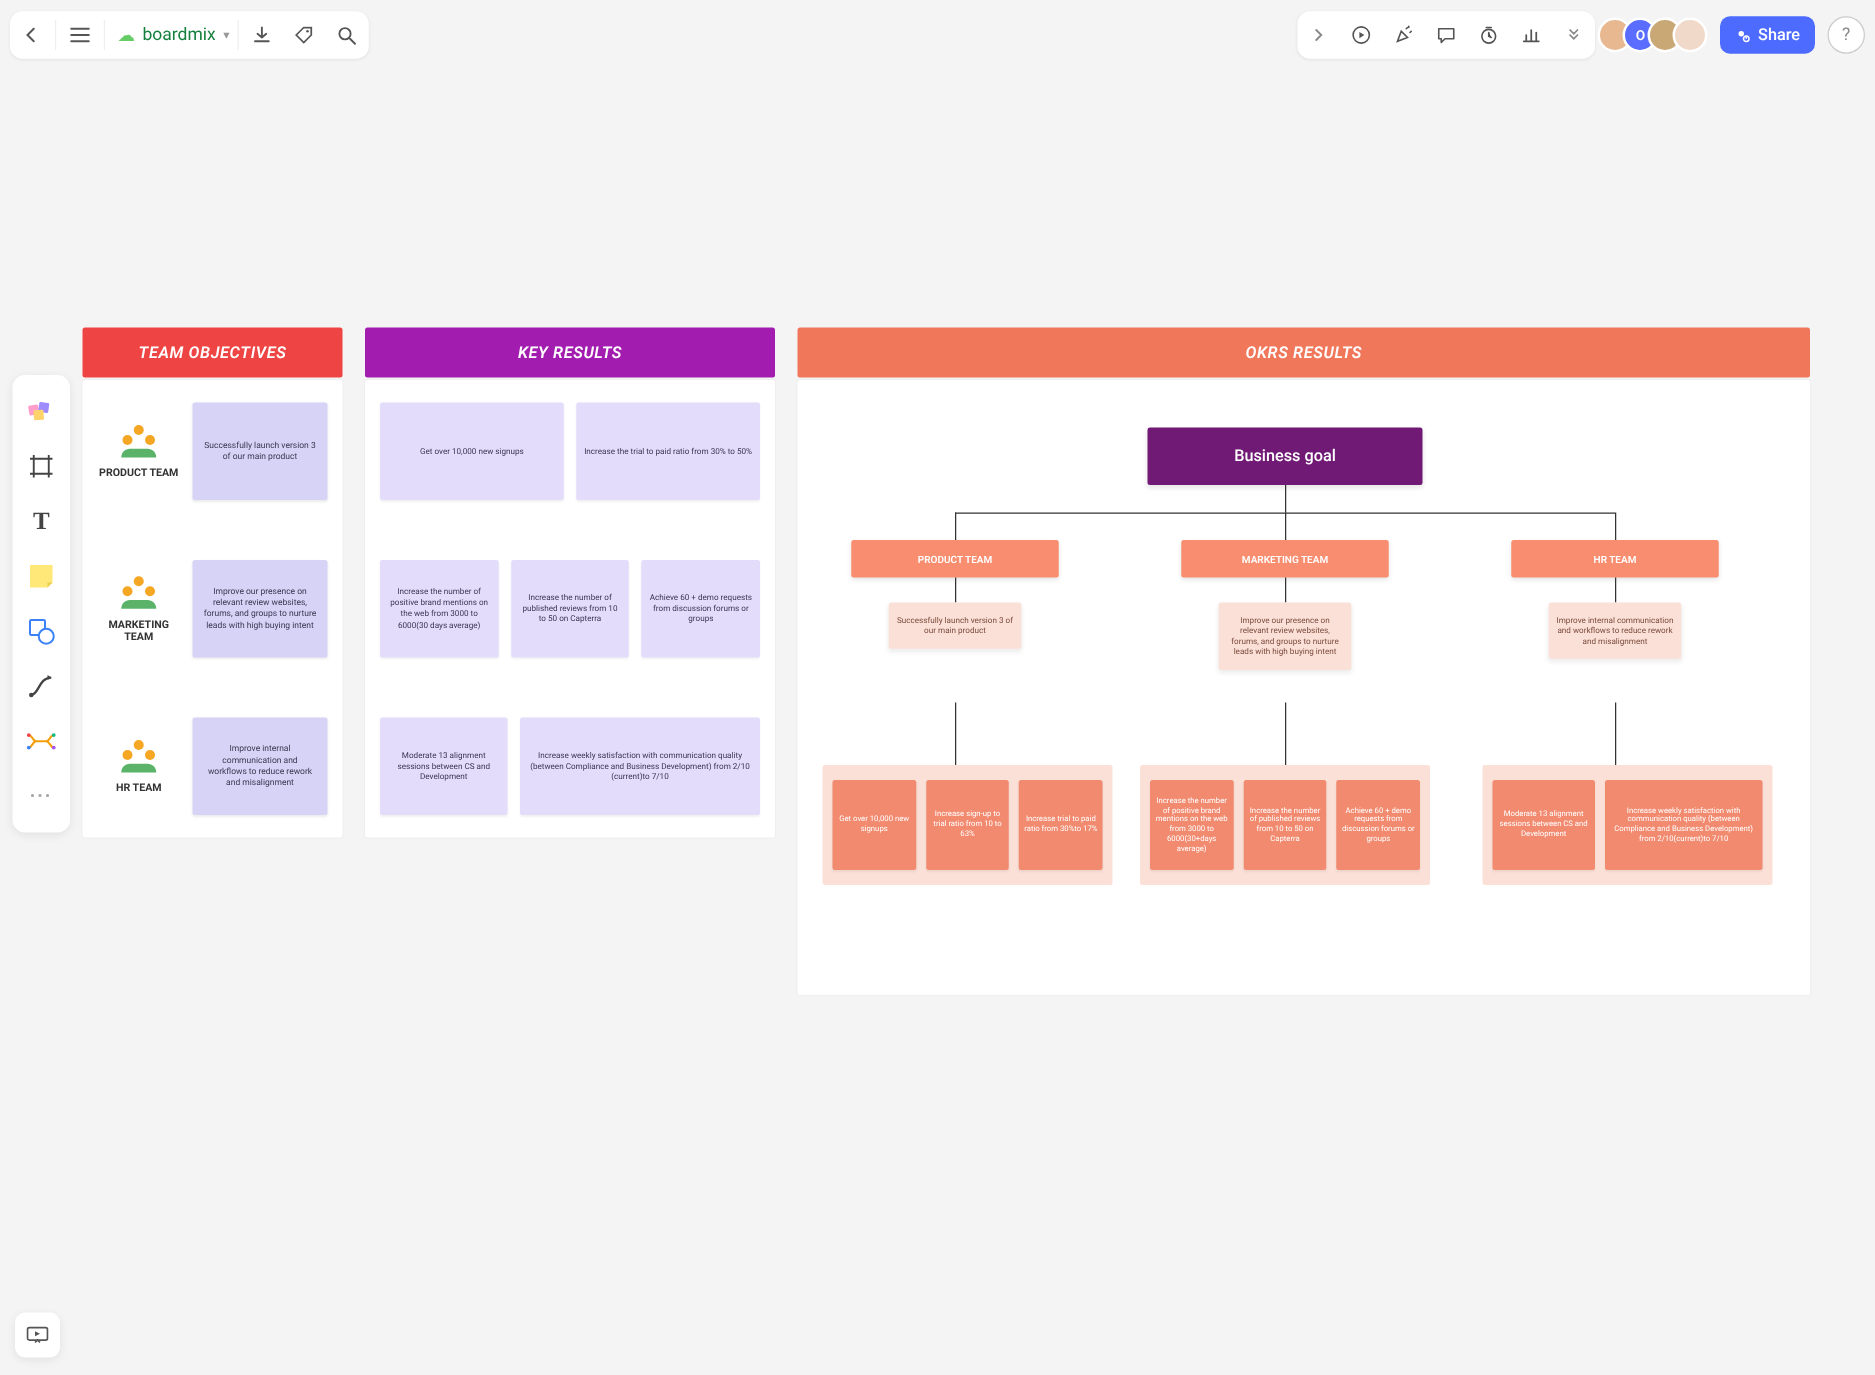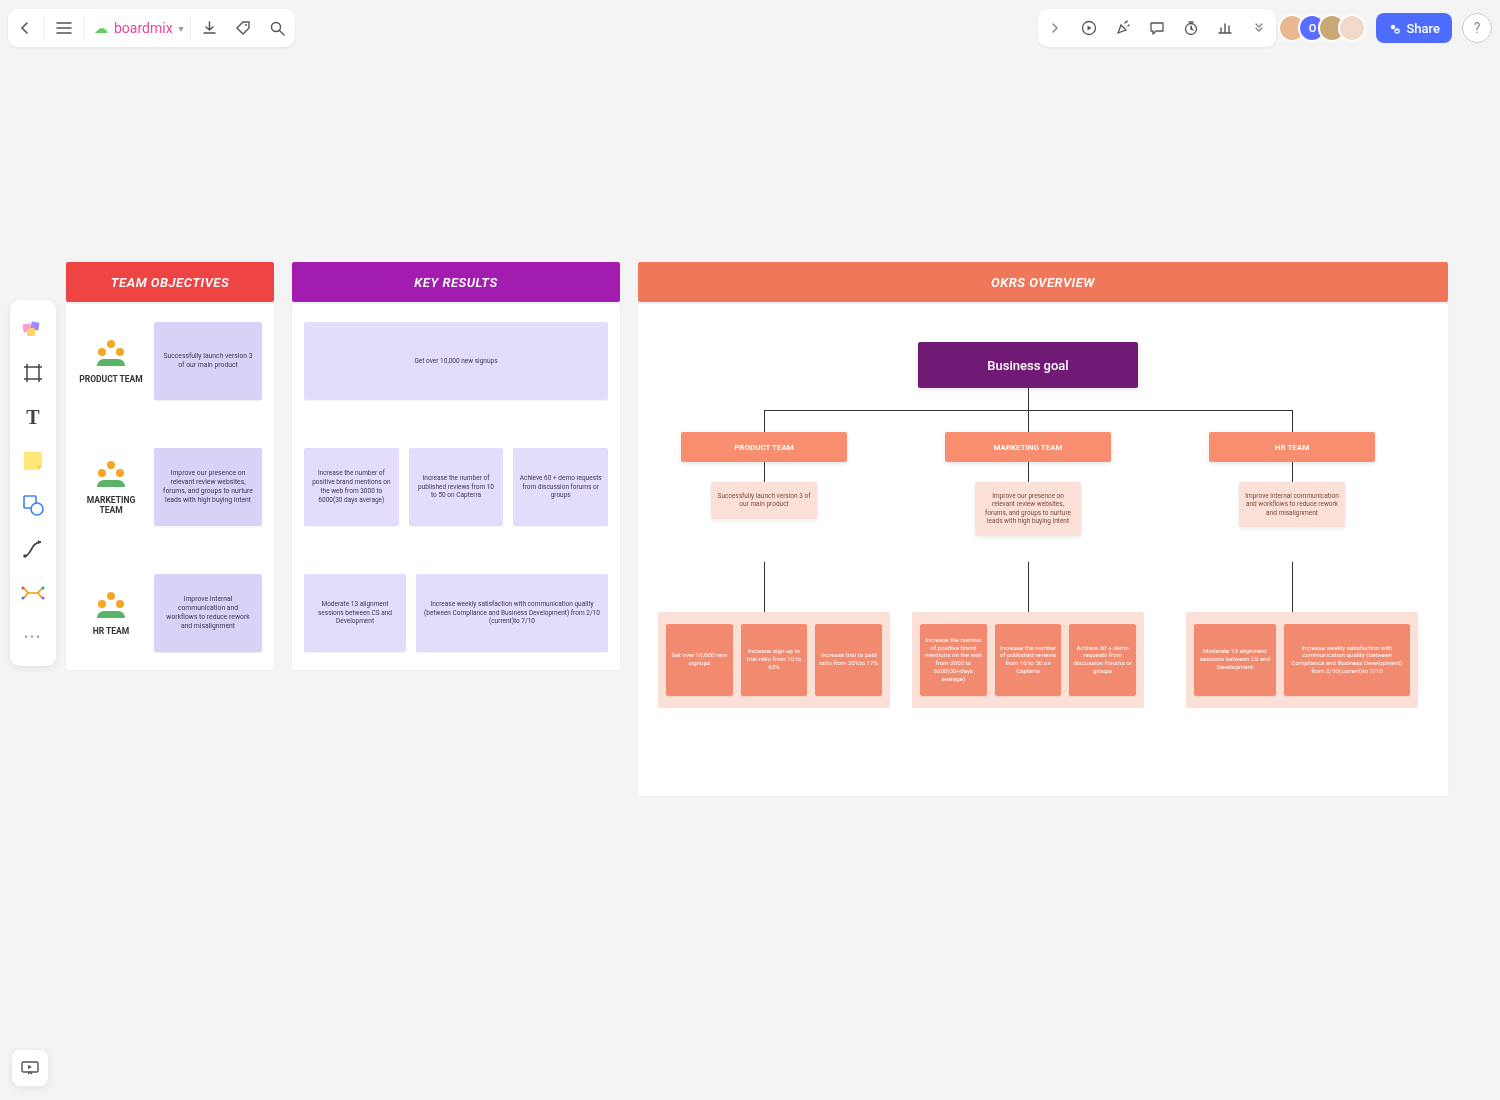--- a/index.html
+++ b/index.html
@@ -6,21 +6,21 @@
 body{background:#f4f4f5;width:1500px;height:1100px;overflow:hidden;position:relative}
 
 
 .topbar{position:absolute;top:8px;left:8px;right:8px;height:40px;display:flex;align-items:center;justify-content:space-between;pointer-events:none}
 .topbar>*{pointer-events:auto}
 .pill{background:#fff;border-radius:10px;height:38px;display:flex;align-items:center;box-shadow:0 1px 3px rgba(0,0,0,.07)}
 .sep{width:1px;height:24px;background:#eee;margin:0 2px}
 .ibtn{width:34px;height:38px;display:flex;align-items:center;justify-content:center;cursor:pointer;color:#555}
 .doc-title{display:flex;align-items:center;gap:6px;padding:0 4px 0 8px;cursor:pointer}
 .doc-title .cloud{color:#6c6;font-size:14px}
-.doc-title .name{font-size:14px;color:#ec4899}
+.doc-title .name{font-size:14px;color:#15803d}
 .doc-title .chev{color:#999;font-size:10px}
 .right-cluster{display:flex;align-items:center;gap:10px}
 .avatars{display:flex;align-items:center}
 .av{width:28px;height:28px;border-radius:50%;margin-left:-8px;border:2px solid #fff;display:flex;align-items:center;justify-content:center;font-size:11px;color:#fff;font-weight:600}
 .share-btn{background:#4d6cff;color:#fff;border:none;border-radius:8px;height:30px;padding:0 12px;font-size:13px;font-weight:500;display:flex;align-items:center;gap:5px;cursor:pointer}
 .help-btn{width:30px;height:30px;border-radius:50%;border:1.5px solid #ccc;background:#fff;color:#888;font-size:14px;display:flex;align-items:center;justify-content:center;cursor:pointer}
 
 
 .rail{position:absolute;left:10px;top:300px;width:46px;background:#fff;border-radius:10px;box-shadow:0 2px 8px rgba(0,0,0,.08);display:flex;flex-direction:column;align-items:center;padding:8px 0;gap:2px}
 .tbtn{width:38px;height:42px;display:flex;align-items:center;justify-content:center;cursor:pointer;border-radius:6px;font-size:18px;color:#444}
@@ -114,35 +114,36 @@
           <div class="obj-note">Improve internal communication and workflows to reduce rework and misalignment</div>
         </div>
       </div>
     </div>
 
     <div class="column col-kr">
       <div class="col-hdr">KEY RESULTS</div>
       <div class="col-body">
         <div class="kr-row">
           <div class="kr-note">Get over 10,000 new signups</div>
+          <div class="kr-note">Increase the trial to paid ratio from 30% to 50%</div>
         </div>
         <div class="kr-row">
           <div class="kr-note">Increase the number of positive brand mentions on the web from 3000 to 6000(30 days average)</div>
           <div class="kr-note">Increase the number of published reviews from 10 to 50 on Capterra</div>
           <div class="kr-note">Achieve 60 + demo requests from discussion forums or groups</div>
         </div>
         <div class="kr-row">
           <div class="kr-note">Moderate 13 alignment sessions between CS and Development</div>
           <div class="kr-note" style="flex:2">Increase weekly satisfaction with communication quality (between Compliance and Business Development) from 2/10 (current)to 7/10</div>
         </div>
       </div>
     </div>
 
     <div class="column col-ov">
-      <div class="col-hdr">OKRS OVERVIEW</div>
+      <div class="col-hdr">OKRS RESULTS</div>
       <div class="col-body">
         <div class="ov goal">Business goal</div>
 
         <div class="ov line vline" style="left:390px;top:84px;height:22px"></div>
         <div class="ov line hline" style="left:126px;top:106px;width:528px"></div>
         <div class="ov line vline" style="left:126px;top:106px;height:22px"></div>
         <div class="ov line vline" style="left:390px;top:106px;height:22px"></div>
         <div class="ov line vline" style="left:654px;top:106px;height:22px"></div>
 
         <div class="ov team-box" style="left:43px;top:128px">PRODUCT TEAM</div>

